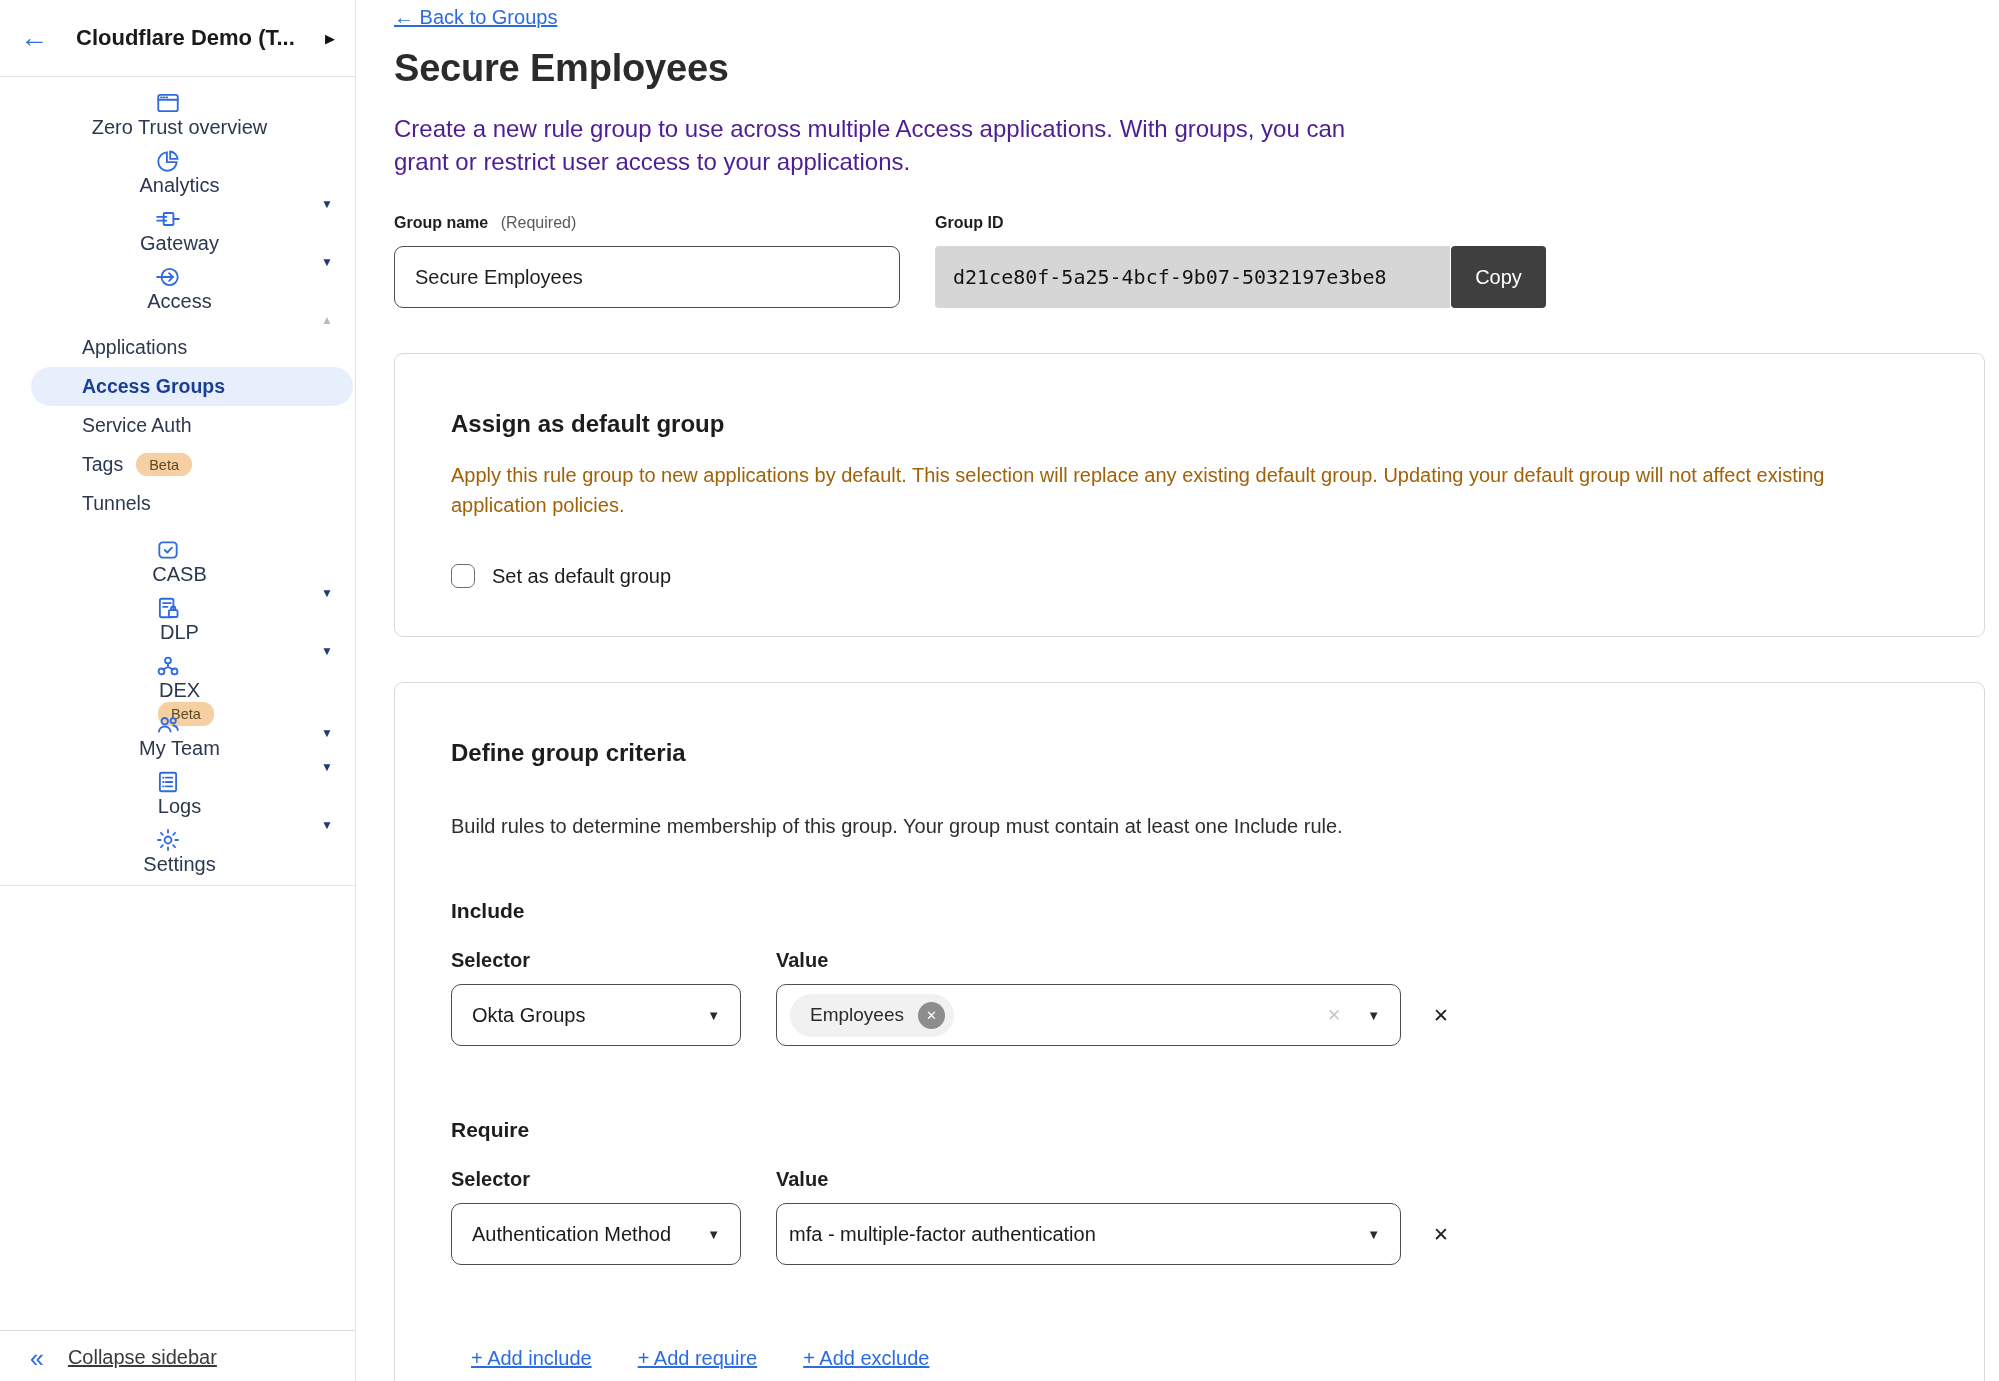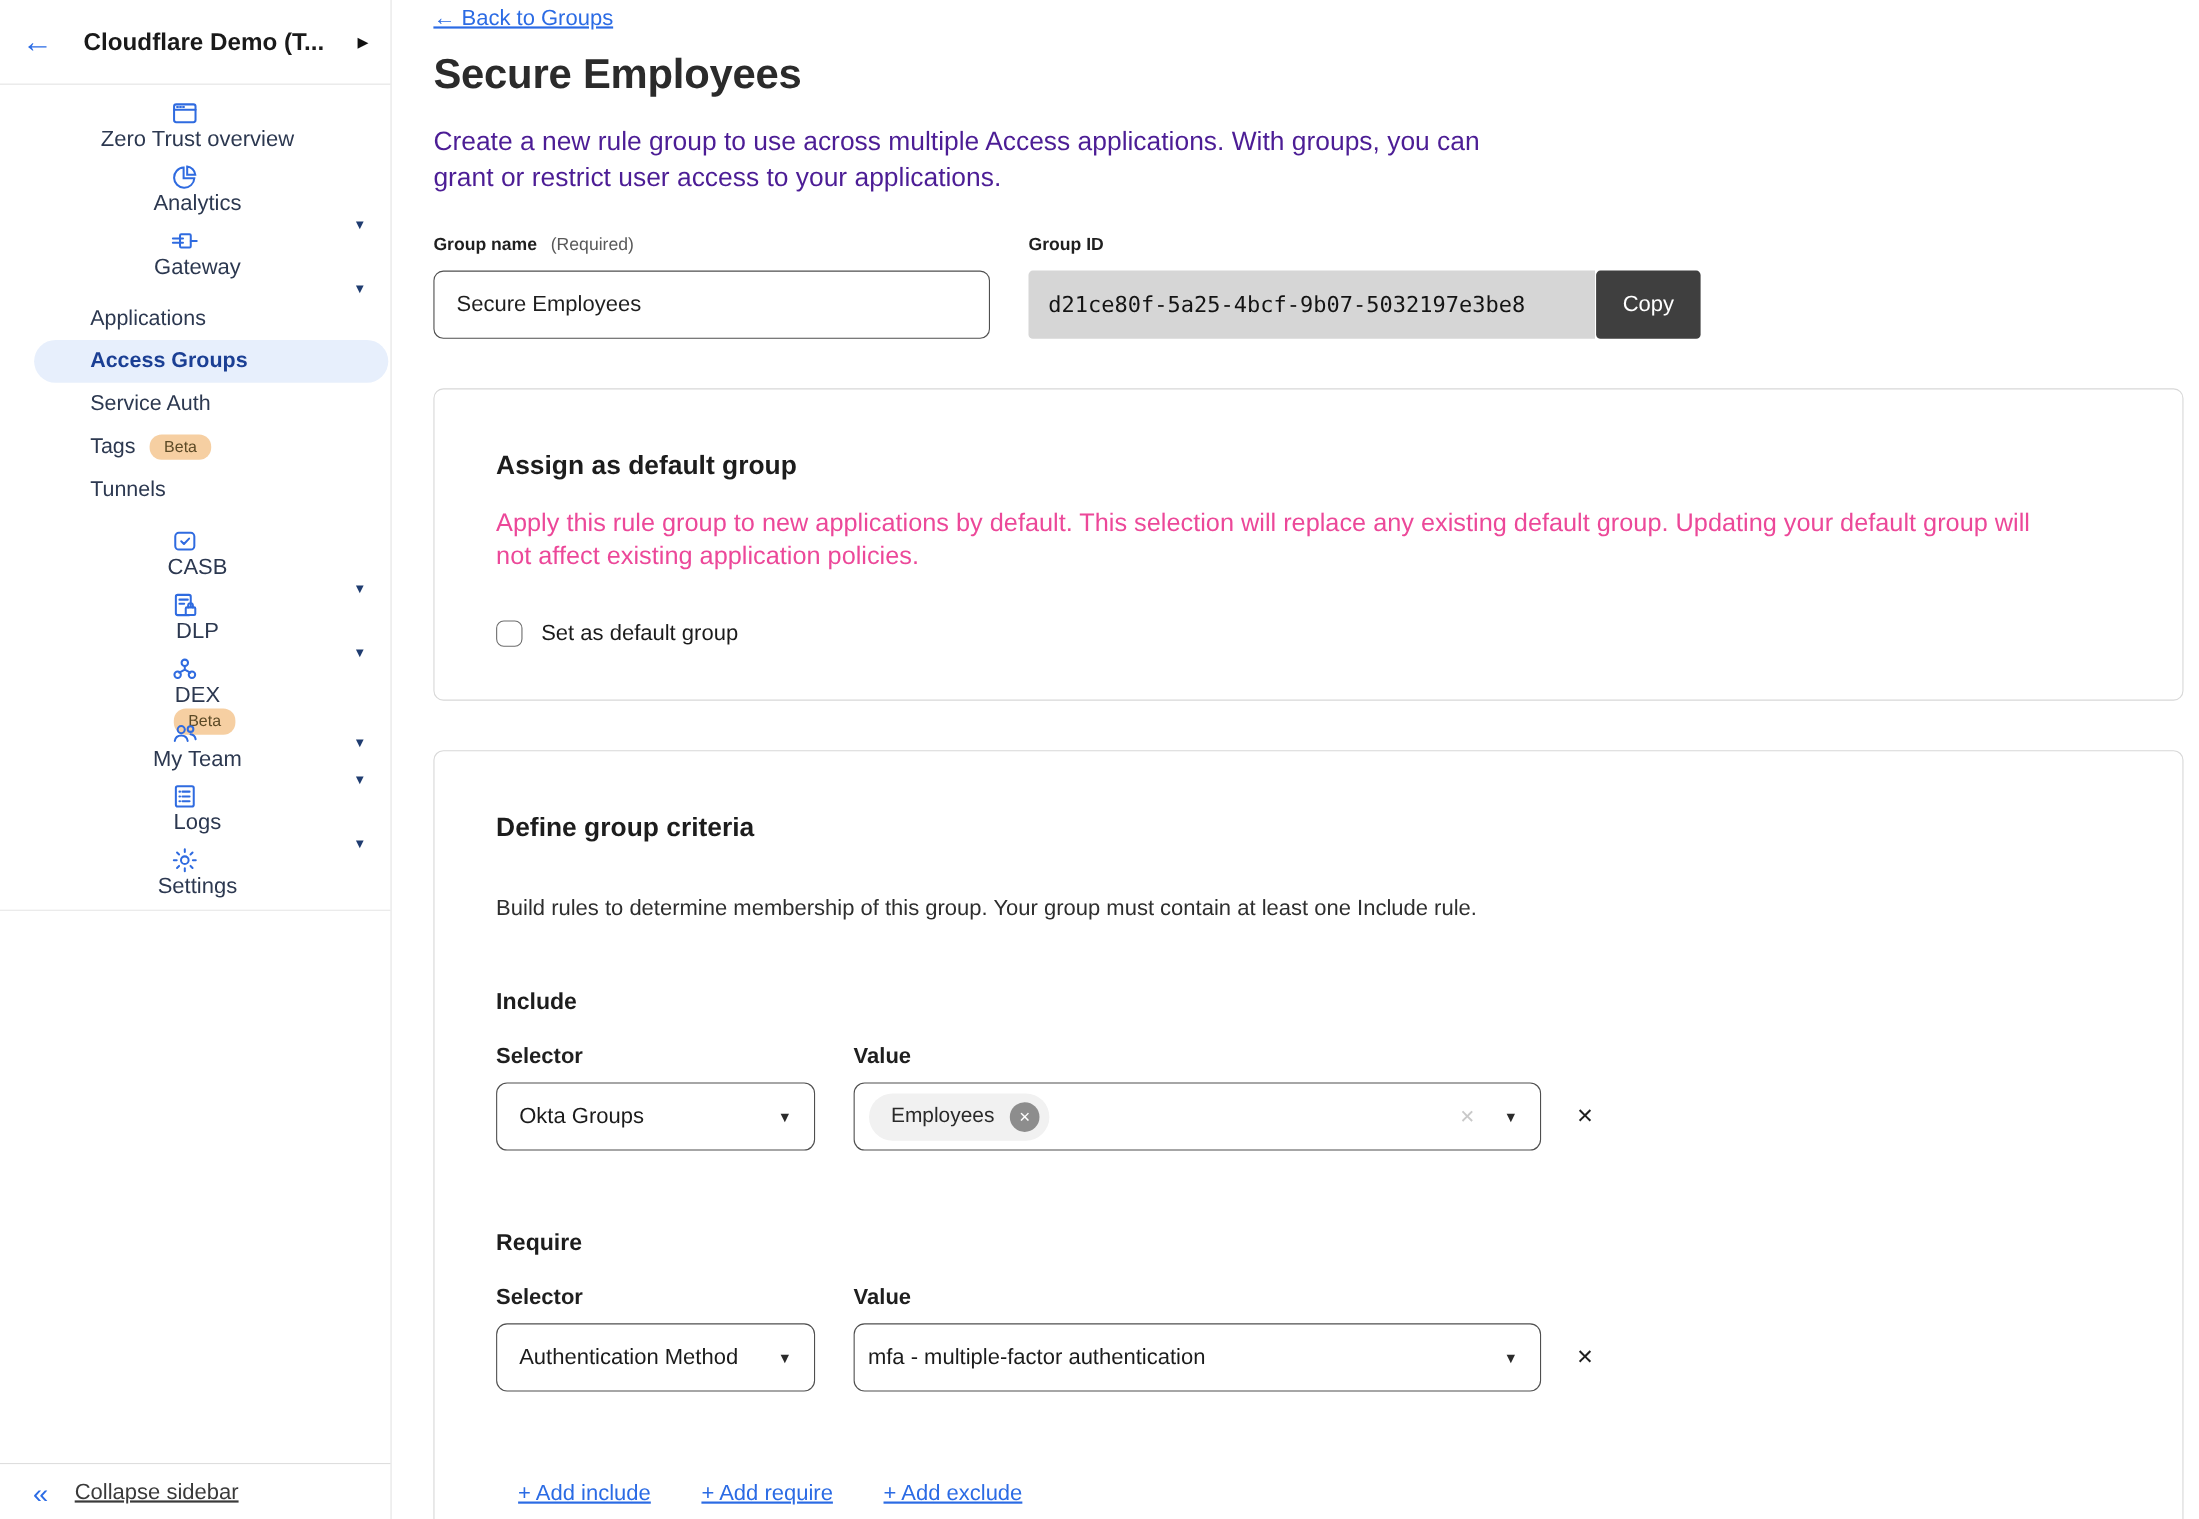--- a/index.html
+++ b/index.html
@@ -88,21 +88,21 @@
   .copy-btn {
     width:95px; border:none; background:#3f3f3f; color:#fff;
     font-size:20px; border-radius:4px; margin-left:1px; cursor:pointer;
     font-family:"Liberation Sans", sans-serif;
   }
 
   .card { border:1px solid #d8d8d8; border-radius:9px; background:#fff; margin-top:45px; }
   .card-1 { padding:56px 56px 48px; }
   .card-2 { padding:56px 56px 60px; }
   .card-title { font-size:24px; font-weight:700; color:#1d1d1d; margin:0; }
-  .card-body { margin:22px 0 0; font-size:23px; line-height:30px; color:#ec4899; max-width:1420px; }
+  .card-body { margin:22px 0 0; font-size:20px; line-height:30px; color:#a16207; max-width:1420px; }
 
   .cb-row { margin-top:44px; display:flex; align-items:center; }
   .checkbox { width:24px; height:24px; border:1.5px solid #6d6d6d; border-radius:7px; background:#fff; flex:none; cursor:pointer; }
   .cb-label { margin-left:17px; font-size:20px; color:#1b1b1b; }
 
   .criteria-body { margin-top:44px; font-size:20px; line-height:30px; color:#2e2e2e; }
   .rule-heading { margin-top:58px; font-size:21px; font-weight:700; color:#1d1d1d; }
   .rule-heading.require { margin-top:72px; }
   .rule-labels { margin-top:26px; display:flex; gap:35px; }
   .rule-labels .lab { font-size:20px; font-weight:700; color:#1f1f1f; }
@@ -176,20 +176,31 @@
           <rect x="8" y="6.5" width="9" height="11" rx="1"></rect>
           <line x1="2" y1="10" x2="10.5" y2="10"></line>
             <line x1="2" y1="13.5" x2="10.5" y2="13.5"></line>
           <line x1="17" y1="12" x2="22" y2="12"></line>
         </svg>
       </span>
       <span>Gateway</span>
       <span class="caret">▼</span>
     </div>
 
+    <div class="sb-item">
+      <span class="nav-icon">
+        <svg viewBox="0 0 24 24" fill="none" stroke="currentColor" stroke-width="1.7" stroke-linecap="round">
+          <circle cx="13.5" cy="12" r="7.5"></circle>
+            <path d="M2 12h14.5"></path>
+            <path d="M13 8.5 16.5 12 13 15.5"></path>
+        </svg>
+      </span>
+      <span>Access</span>
+      <span class="caret up">▲</span>
+    </div>
 
     <div class="sb-sub">
       <div class="sb-subitem">
         <span>Applications</span>
       </div>
       <div class="sb-subitem active">
         <span>Access Groups</span>
       </div>
       <div class="sb-subitem">
         <span>Service Auth</span>

